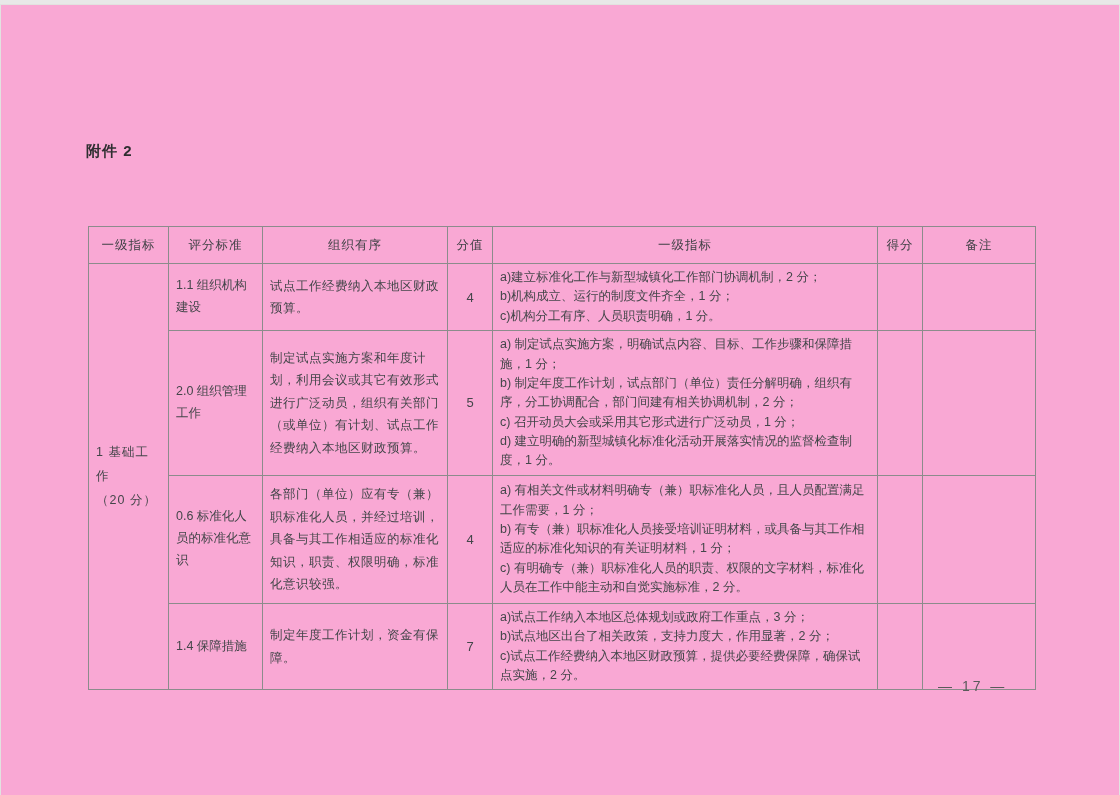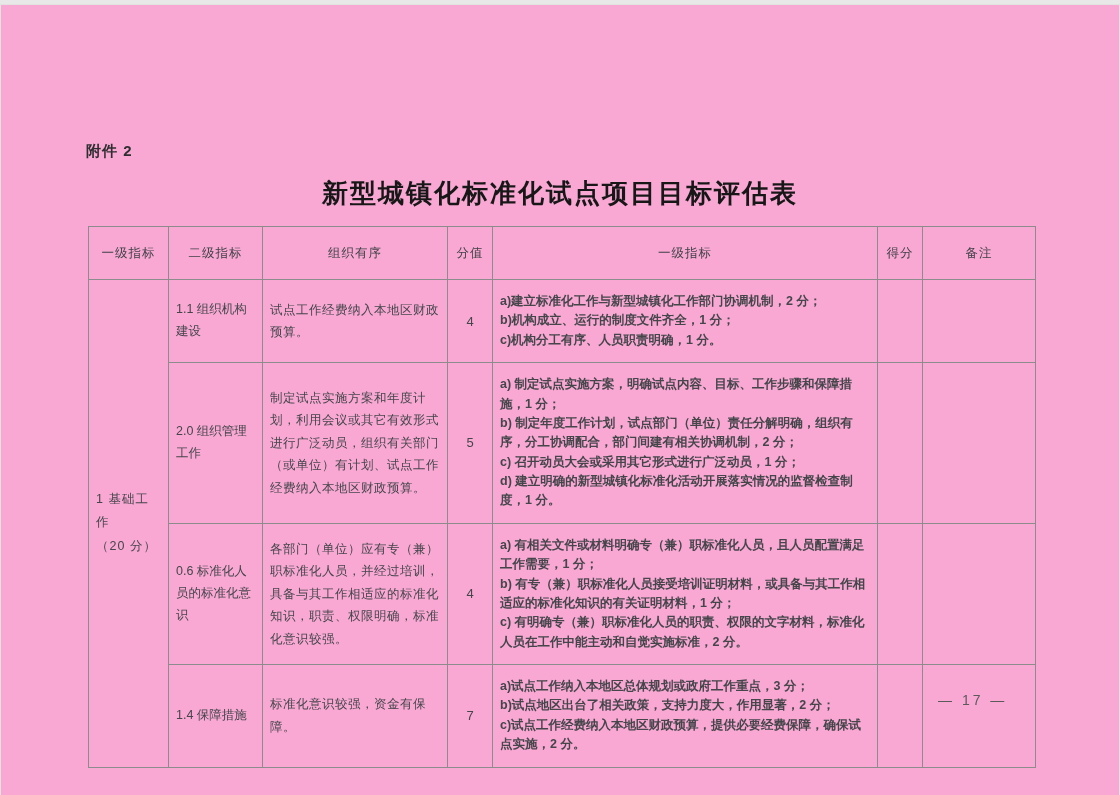--- a/index.html
+++ b/index.html
@@ -45,21 +45,21 @@
     top: 222px;
     border-collapse: collapse;
     table-layout: fixed;
     width: 947px;
     font-size: 12.5px;
     color: #44464a;
   }
   table.eval-table th,
   table.eval-table td {
     border: 1px solid #8c8c8c;
-    padding: 12px 7px;
+    padding: 4px 7px;
     vertical-align: middle;
     word-break: break-all;
   }
   table.eval-table th {
     font-weight: 400;
     text-align: center;
     height: 28px;
     color: #3f4145;
     letter-spacing: 1px;
   }
@@ -86,54 +86,52 @@
   }
   td.cell-score-value {
     text-align: center;
     font-size: 13px;
   }
   td.cell-criteria {
     white-space: pre-line;
     line-height: 1.55;
     padding-left: 9px;
     padding-right: 8px;
-    font-weight: bold;
   }
   .page-number {
     position: absolute;
     left: 938px;
-    top: 688px;
+    top: 674px;
     font-size: 14px;
     color: #5a5a5a;
     letter-spacing: 3px;
   }
 </style>
 </head>
 <body>
 
 <div class="page">
 
   <div class="attachment-label">附件 2</div>
 
-  <h1 class="doc-title">新型城镇化标准化试点项目目标评估表</h1>
 
   <table class="eval-table">
     <colgroup>
       <col style="width:80px">
       <col style="width:94px">
       <col style="width:185px">
       <col style="width:45px">
       <col style="width:385px">
       <col style="width:45px">
       <col style="width:113px">
     </colgroup>
     <thead>
       <tr class="header-row">
         <th>一级指标</th>
-        <th>二级指标</th>
+        <th>评分标准</th>
         <th>组织有序</th>
         <th>分值</th>
         <th>一级指标</th>
         <th>得分</th>
         <th>备注</th>
       </tr>
     </thead>
     <tbody>
       <tr class="row-1">
         <td class="cell-primary" rowspan="4">1 基础工作
@@ -163,21 +161,21 @@
         <td class="cell-content">各部门（单位）应有专（兼）职标准化人员，并经过培训，具备与其工作相适应的标准化知识，职责、权限明确，标准化意识较强。</td>
         <td class="cell-score-value">4</td>
         <td class="cell-criteria">a) 有相关文件或材料明确专（兼）职标准化人员，且人员配置满足工作需要，1 分；
 b) 有专（兼）职标准化人员接受培训证明材料，或具备与其工作相适应的标准化知识的有关证明材料，1 分；
 c) 有明确专（兼）职标准化人员的职责、权限的文字材料，标准化人员在工作中能主动和自觉实施标准，2 分。</td>
         <td class="cell-score"></td>
         <td class="cell-remark"></td>
       </tr>
       <tr class="row-4">
         <td class="cell-secondary">1.4 保障措施</td>
-        <td class="cell-content">标准化意识较强，资金有保障。</td>
+        <td class="cell-content">制定年度工作计划，资金有保障。</td>
         <td class="cell-score-value">7</td>
         <td class="cell-criteria">a)试点工作纳入本地区总体规划或政府工作重点，3 分；
 b)试点地区出台了相关政策，支持力度大，作用显著，2 分；
 c)试点工作经费纳入本地区财政预算，提供必要经费保障，确保试点实施，2 分。</td>
         <td class="cell-score"></td>
         <td class="cell-remark"></td>
       </tr>
     </tbody>
   </table>
 

